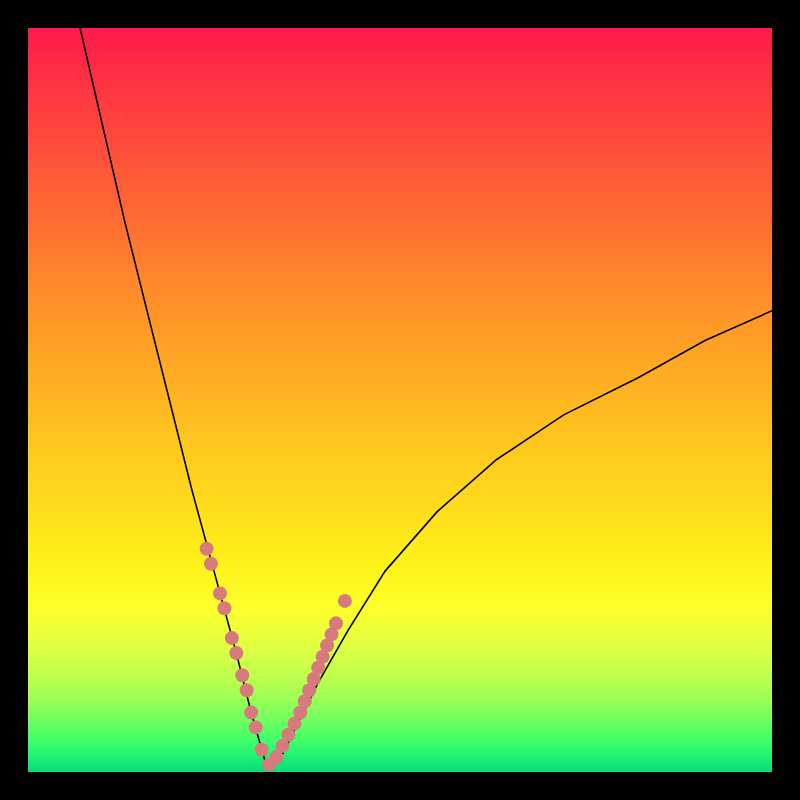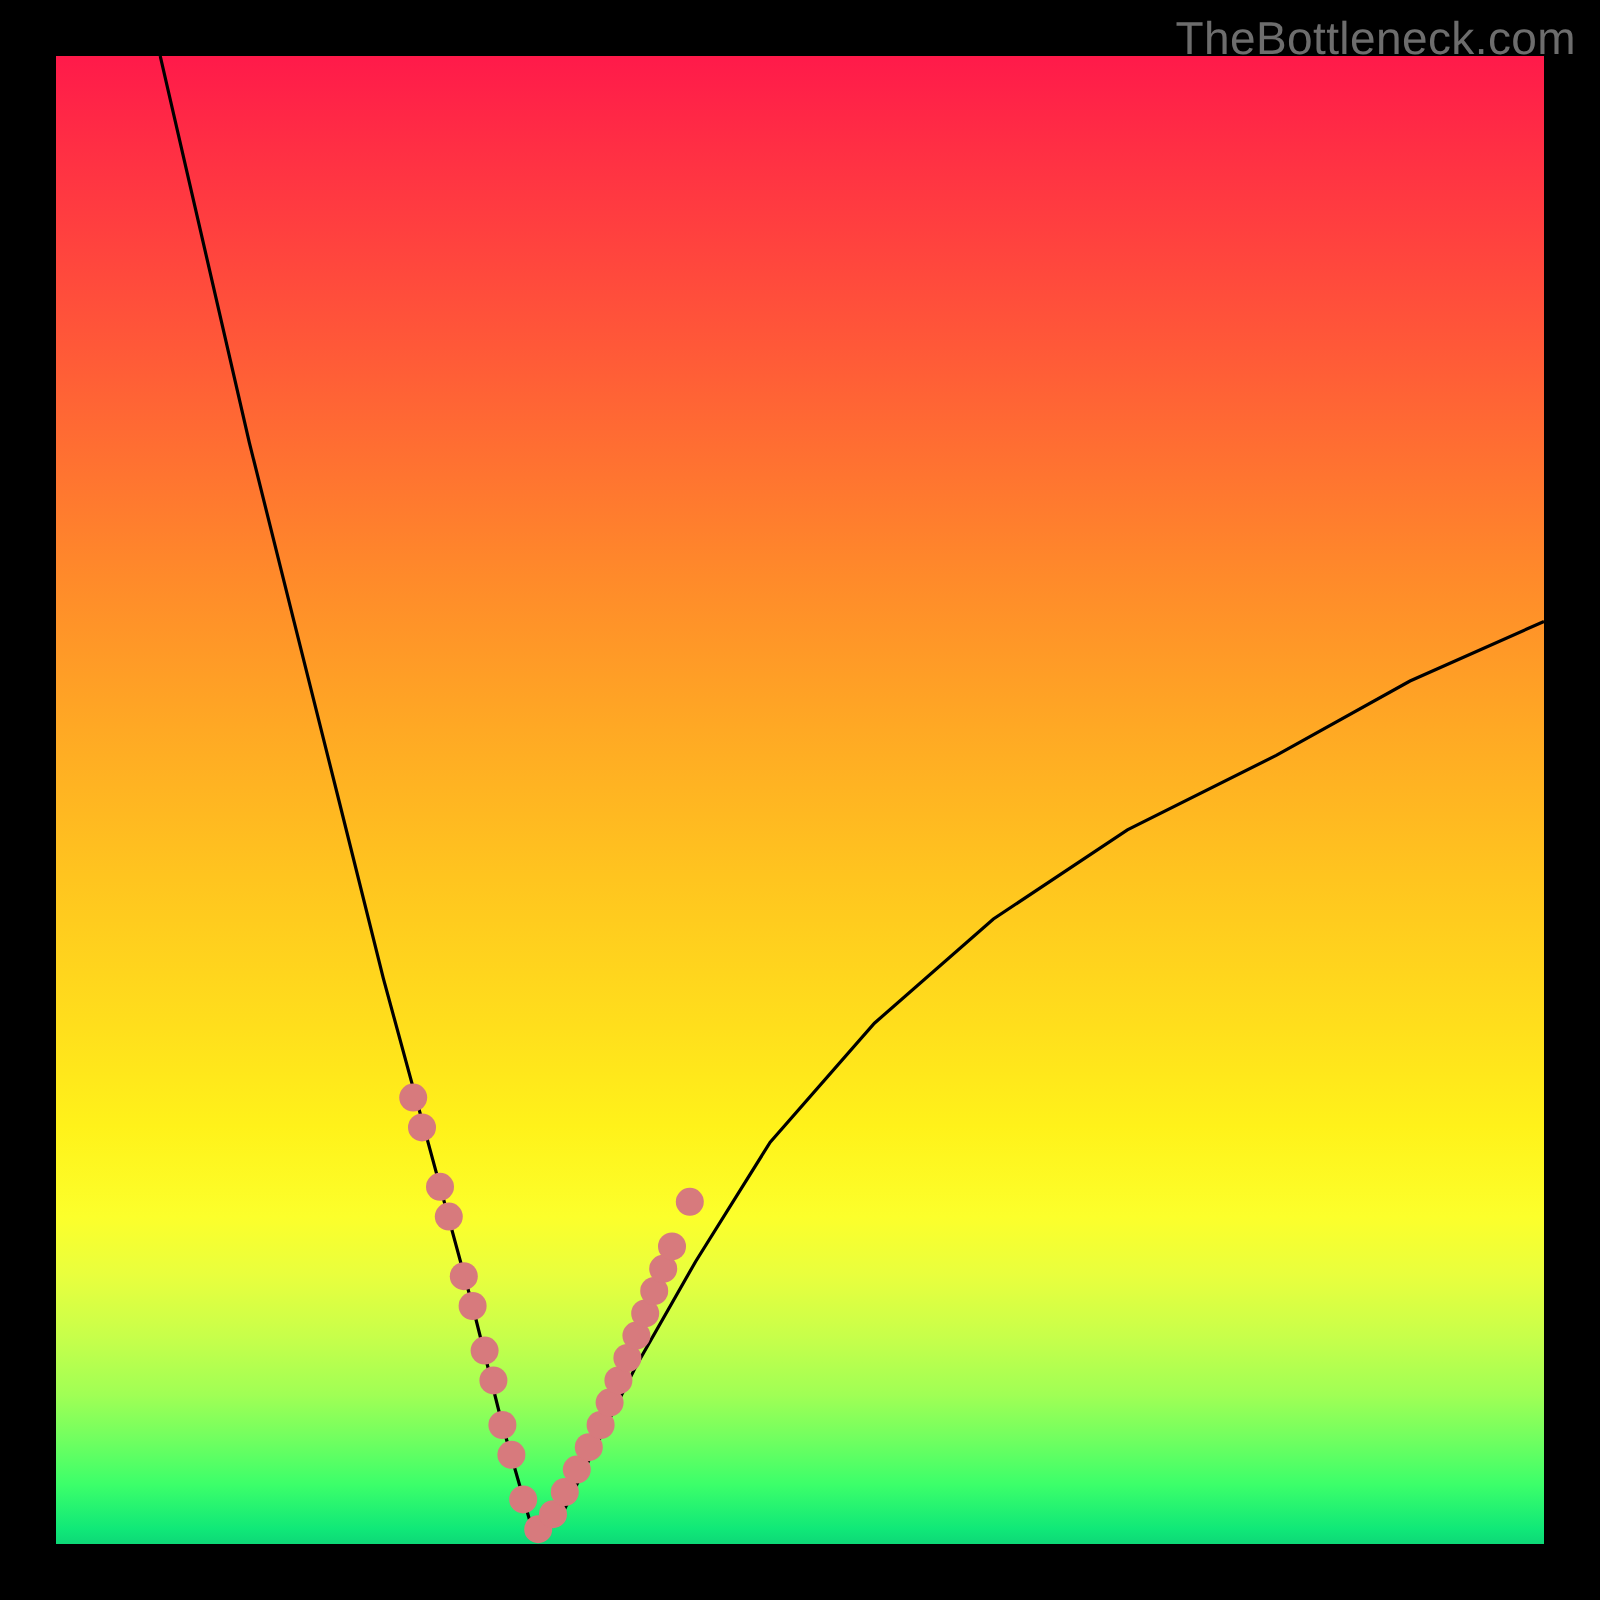--- a/index.html
+++ b/index.html
@@ -68,21 +68,20 @@
   }
   .dot {
     fill: #d77a7d;
     stroke: none;
   }
 </style>
 </head>
 <body>
 
 <div class="frame">
-  <div class="watermark">TheBottleneck.com</div>
   <div class="plot">
     <svg class="svg-layer" viewBox="0 0 744 744" preserveAspectRatio="none">
       <path id="curve" class="curve-path" d="M52.1 0.0 L74.4 96.7 L96.7 193.4 L119.0 282.7 L141.4 372.0 L163.7 461.3 L186.0 543.1 L208.3 625.0 L223.2 684.5 L238.1 736.6 L253.0 729.1 L267.8 699.4 L290.2 654.7 L319.9 602.6 L357.1 543.1 L409.2 483.6 L468.7 431.5 L535.7 386.9 L610.1 349.7 L677.0 312.5 L744.0 282.7"></path>
       <g id="dots">
           <circle cx="178.6" cy="520.8" r="7" class="dot"></circle>
           <circle cx="183.0" cy="535.7" r="7" class="dot"></circle>
           <circle cx="192.0" cy="565.4" r="7" class="dot"></circle>
           <circle cx="196.4" cy="580.3" r="7" class="dot"></circle>
           <circle cx="203.9" cy="610.1" r="7" class="dot"></circle>
           <circle cx="208.3" cy="625.0" r="7" class="dot"></circle>

